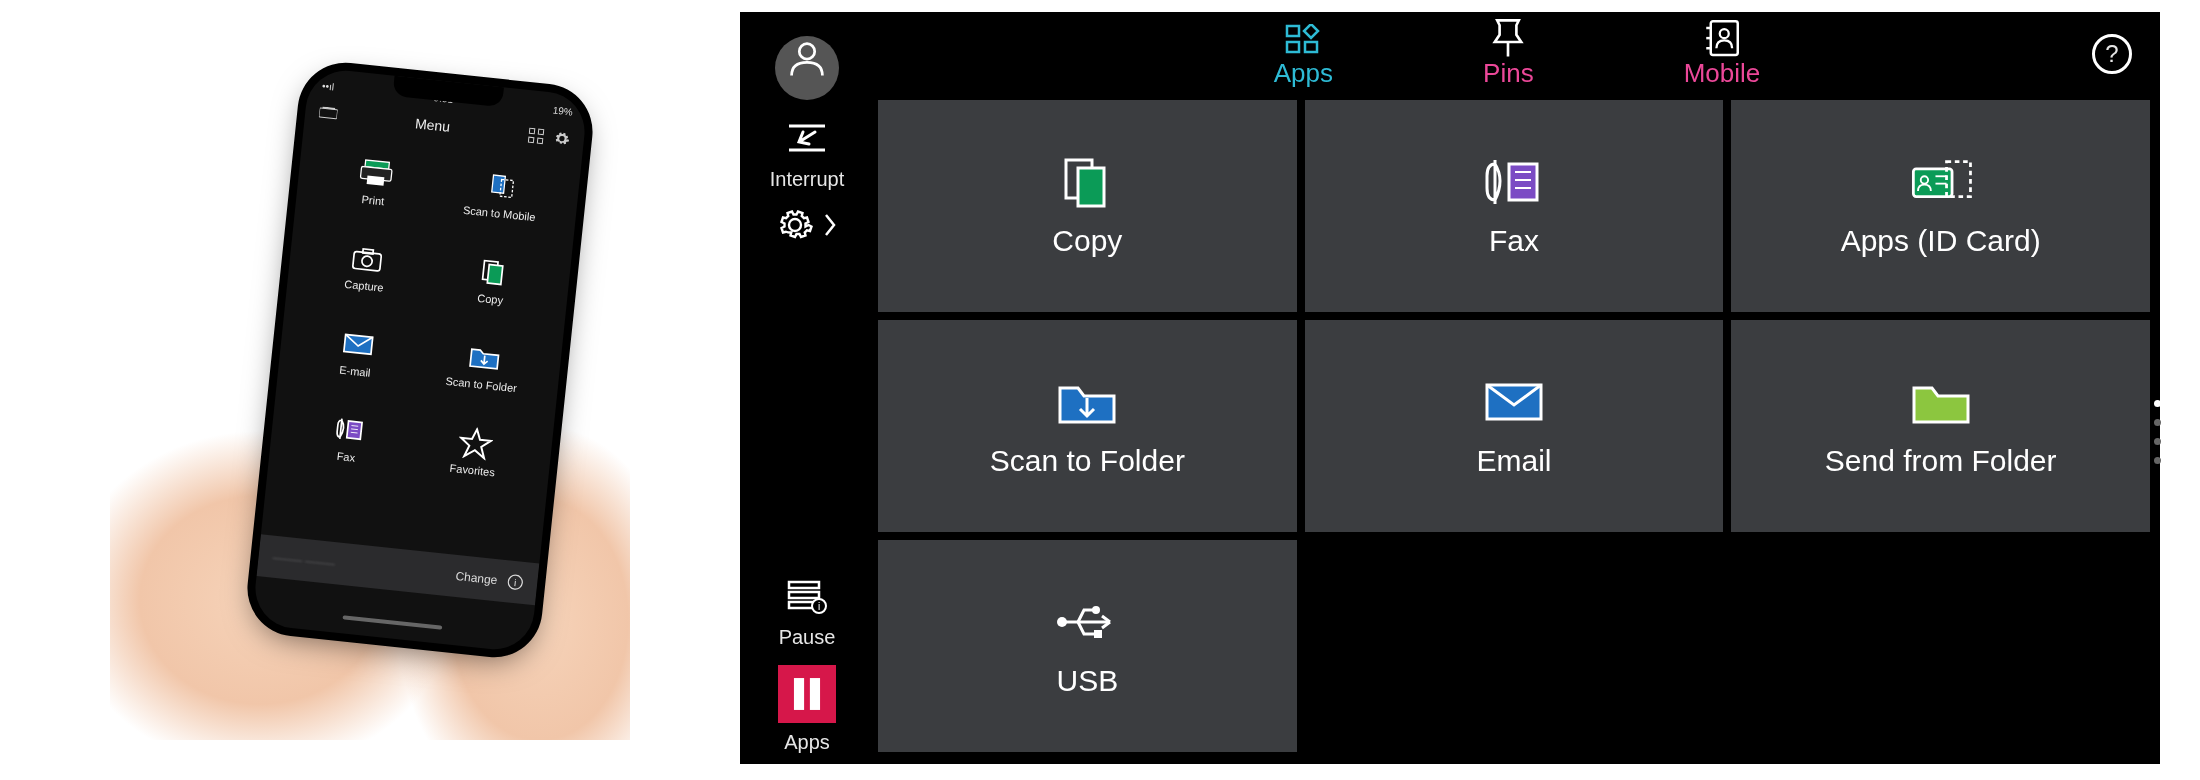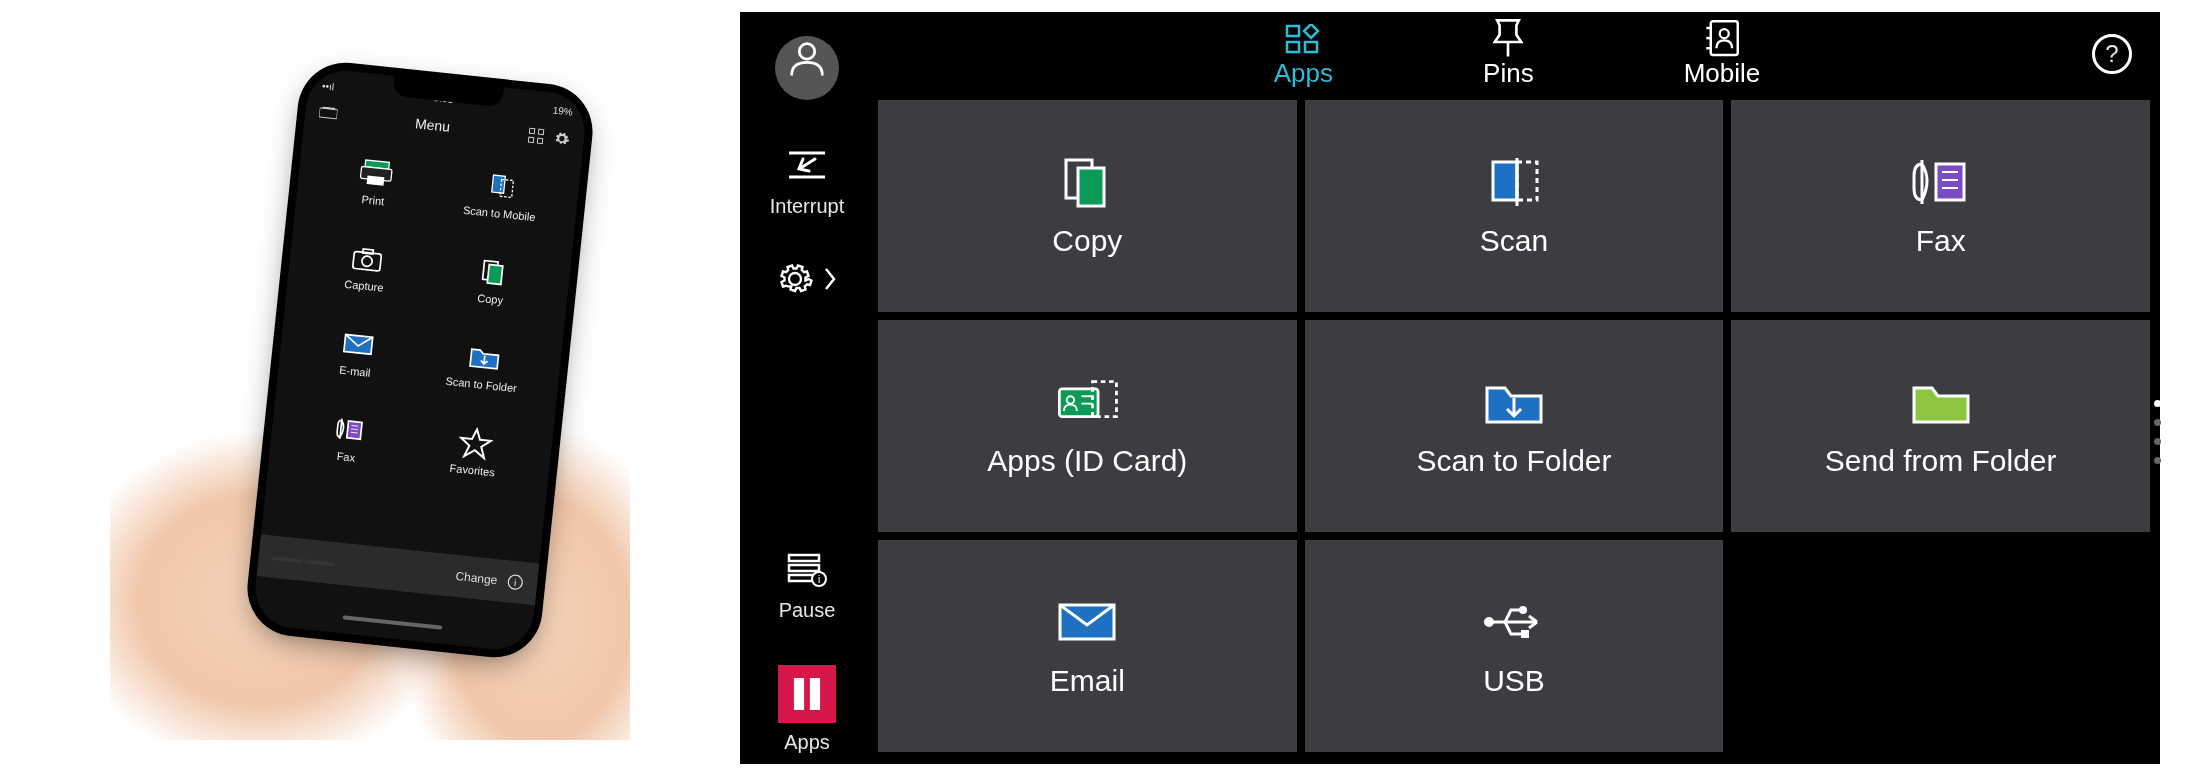--- a/index.html
+++ b/index.html
@@ -71,39 +71,39 @@
     position: absolute;
     left: 740px; top: 12px;
     width: 1420px; height: 752px;
     background: #000;
     display: flex;
     color: #e6e6e6;
   }
   .rail {
     width: 134px;
     display: flex; flex-direction: column; align-items: center;
-    gap: 43px; padding: 24px 0 10px;
+    gap: 16px; padding: 24px 0 10px;
     font-size: 20px;
   }
   .rail-item { display: flex; flex-direction: column; align-items: center; gap: 8px; cursor: pointer; }
   .rail-item .ic { width: 44px; height: 44px; display: flex; align-items: center; justify-content: center; }
   .rail-item.user { width: 64px; height: 64px; border-radius: 50%; background: #555; }
   .rail-item.settings-row { flex-direction: row; gap: 10px; }
   .rail-spacer { flex: 1; }
   .rail-item.pause .ic { width: 58px; height: 58px; background: #d6174a; display: flex; align-items: center; justify-content: center; }
 
   .main { flex: 1; display: flex; flex-direction: column; }
   .tabs {
     height: 88px;
     display: flex; align-items: center; justify-content: center;
     gap: 150px; position: relative;
   }
   .tab {
     display: flex; flex-direction: column; align-items: center; gap: 4px;
-    font-size: 26px; color: #ffffff; cursor: pointer;
+    font-size: 26px; color: #ec4899; cursor: pointer;
   }
   .tab.active { color: #2ebbd5; }
   .tab .ic { width: 36px; height: 30px; display: flex; align-items: center; justify-content: center; }
   .help-btn {
     position: absolute; right: 28px; top: 22px;
     width: 40px; height: 40px; border: 3px solid #fff; border-radius: 50%;
     display: flex; align-items: center; justify-content: center;
     font-size: 24px; cursor: pointer;
   }
 
@@ -370,30 +370,20 @@
         <div class="tile">
           <span class="ico">
             <svg viewBox="0 0 70 56">
                 <rect x="14" y="6" width="26" height="38" fill="none" stroke="#fff" stroke-width="3"></rect>
                 <rect x="26" y="14" width="26" height="38" fill="#0b9b57" stroke="#fff" stroke-width="3"></rect>
               </svg>
           </span>
           <span>Copy</span>
         </div>
 
-        <div class="tile">
-          <span class="ico">
-            <svg viewBox="0 0 70 56">
-                <rect x="14" y="8" width="24" height="38" fill="#1e70c2" stroke="#fff" stroke-width="3"></rect>
-                <line x1="38" y1="4" x2="38" y2="52" stroke="#fff" stroke-width="3"></line>
-                <rect x="38" y="8" width="20" height="38" fill="none" stroke="#fff" stroke-width="3" stroke-dasharray="5 4"></rect>
-              </svg>
-          </span>
-          <span>Scan</span>
-        </div>
 
         <div class="tile">
           <span class="ico">
             <svg viewBox="0 0 70 56">
                 <path d="M16 10 Q8 10 8 22 L8 34 Q8 46 16 46 M16 6 L16 50 M16 10 Q26 26 16 46" fill="none" stroke="#fff" stroke-width="3"></path>
                 <rect x="30" y="10" width="28" height="36" fill="#7b4bc4" stroke="#fff" stroke-width="3"></rect>
                 <line x1="36" y1="18" x2="52" y2="18" stroke="#fff" stroke-width="2"></line>
                 <line x1="36" y1="26" x2="52" y2="26" stroke="#fff" stroke-width="2"></line>
                 <line x1="36" y1="34" x2="52" y2="34" stroke="#fff" stroke-width="2"></line>
               </svg>
@@ -420,35 +410,35 @@
             <svg viewBox="0 0 70 56">
                 <path d="M8 18 L8 48 L62 48 L62 22 L32 22 L26 14 L8 14 Z" fill="#1e70c2" stroke="#fff" stroke-width="3"></path>
                 <path d="M35 24 L35 42 M28 35 L35 42 L42 35" fill="none" stroke="#fff" stroke-width="3"></path>
               </svg>
           </span>
           <span>Scan to Folder</span>
         </div>
 
         <div class="tile">
           <span class="ico">
-            <svg viewBox="0 0 70 56">
-                <path d="M8 18 L8 48 L62 48 L62 22 L32 22 L26 14 L8 14 Z" fill="#8cc63f" stroke="#fff" stroke-width="3"></path>
-              </svg>
-          </span>
-          <span>Send from Folder</span>
-        </div>
-
-        <div class="tile">
-          <span class="ico">
             <svg viewBox="0 0 70 50">
                 <rect x="8" y="8" width="54" height="34" fill="#1e70c2" stroke="#fff" stroke-width="3"></rect>
                 <path d="M8 8 L35 28 L62 8" fill="none" stroke="#fff" stroke-width="3"></path>
               </svg>
           </span>
           <span>Email</span>
+        </div>
+
+        <div class="tile">
+          <span class="ico">
+            <svg viewBox="0 0 70 56">
+                <path d="M8 18 L8 48 L62 48 L62 22 L32 22 L26 14 L8 14 Z" fill="#8cc63f" stroke="#fff" stroke-width="3"></path>
+              </svg>
+          </span>
+          <span>Send from Folder</span>
         </div>
 
 
         <div class="tile">
           <span class="ico">
             <svg viewBox="0 0 70 48">
                 <circle cx="10" cy="24" r="5" fill="#fff"></circle>
                 <line x1="10" y1="24" x2="58" y2="24" stroke="#fff" stroke-width="3"></line>
                 <path d="M58 24 L50 18 M58 24 L50 30" fill="none" stroke="#fff" stroke-width="3"></path>
                 <path d="M26 24 L32 12 L42 12" fill="none" stroke="#fff" stroke-width="3"></path>

